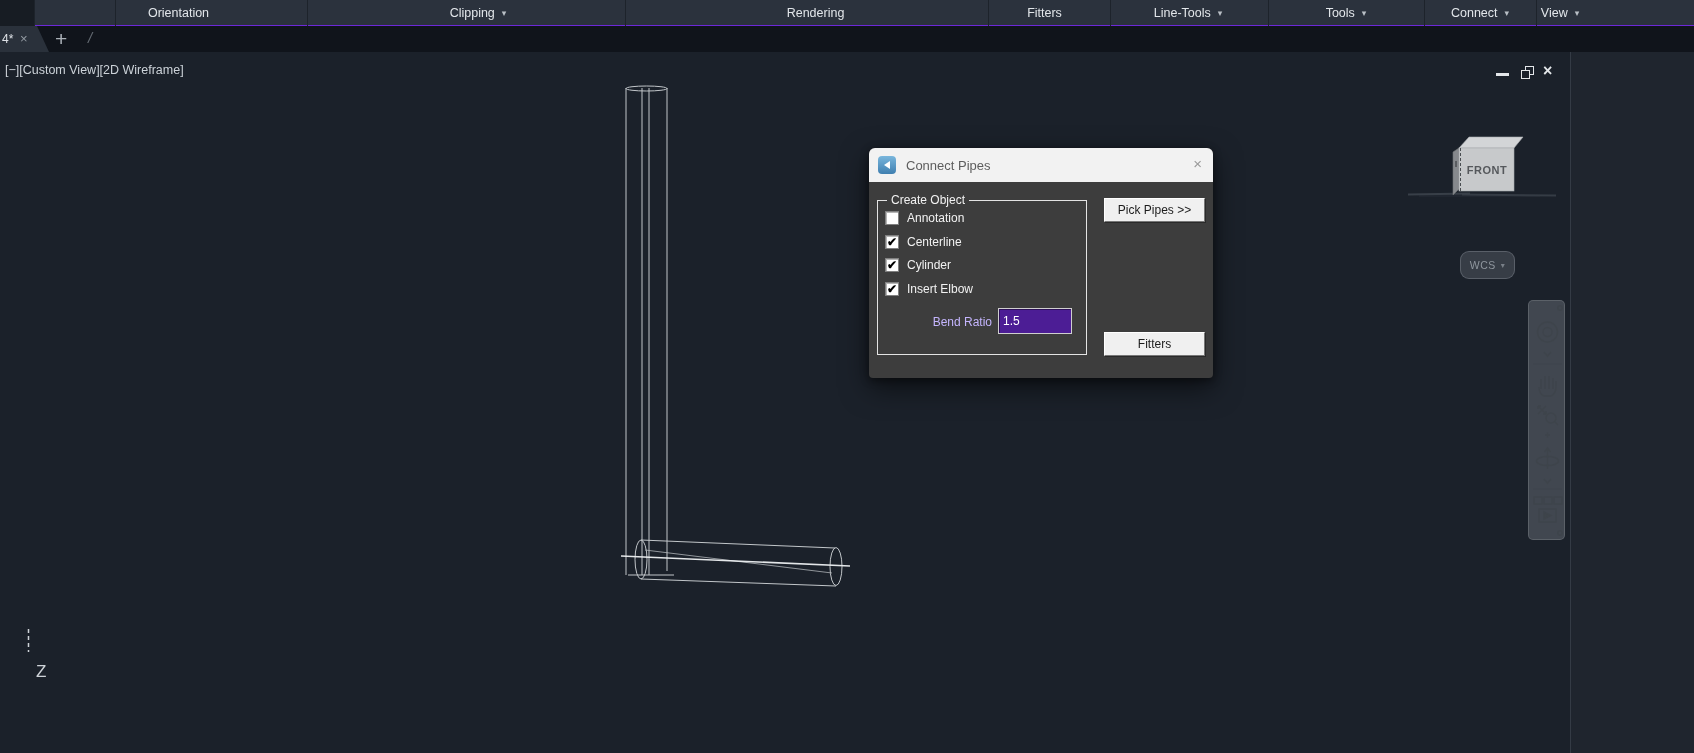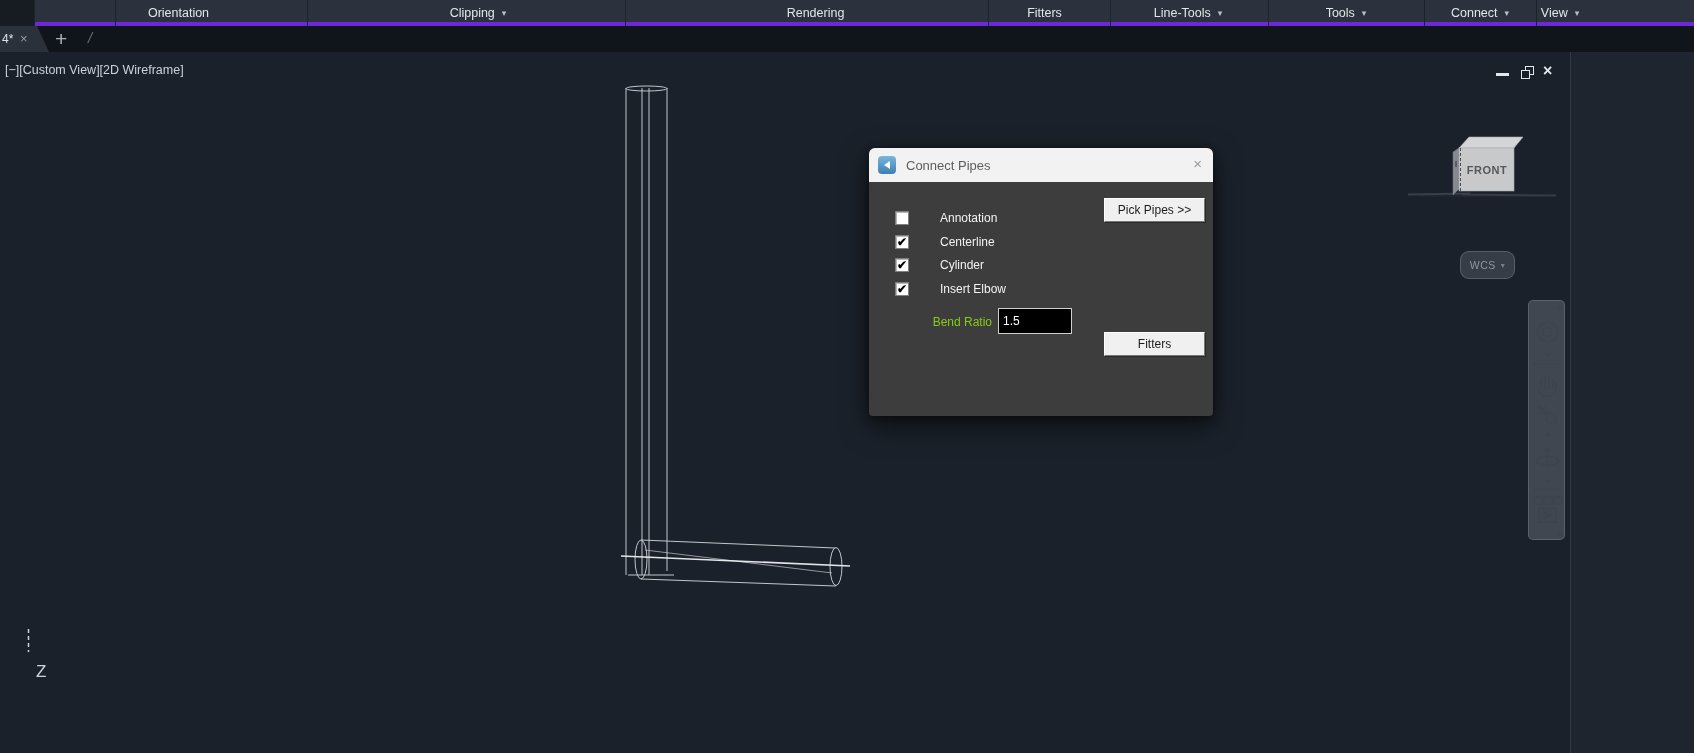--- a/index.html
+++ b/index.html
@@ -1,21 +1,21 @@
 <!DOCTYPE html>
 <html><head>
 <meta charset="utf-8">
 <style>
   * { margin:0; padding:0; box-sizing:border-box; }
   html,body { width:1694px; height:753px; overflow:hidden; background:#1b212a;
               font-family:"Liberation Sans", sans-serif; }
 
   
   #menubar { position:absolute; left:0; top:0; width:1694px; height:26px;
-             background:#2b323d; border-bottom:4px solid #6d28d9; }
+             background:#2b323d; border-bottom:1px solid #6d28d9; }
   .menu-left-block { position:absolute; left:0; top:0; width:35px; height:26px;
              background:#171c23; border-right:1px solid #1d232b; }
   .menu-item { position:absolute; top:0; height:26px; transform:translateX(-50%);
              display:flex; align-items:center; color:#e2e6ea; font-size:12.5px;
              white-space:nowrap; cursor:default; }
   .menu-caret { font-size:9px; color:#b9bfc6; margin-left:7px; }
   .menu-div { position:absolute; top:0; width:1px; height:26px; background:#1d232b; }
 
   
   #tabbar { position:absolute; left:0; top:26px; width:1694px; height:26px;
@@ -59,48 +59,48 @@
 
   
   #navbar { position:absolute; left:1528px; top:248px; width:37px; height:240px;
             border-radius:5px; background:rgba(141,148,155,.34);
             border:1px solid rgba(180,186,192,.22); }
 
   
   #z-label { position:absolute; left:36px; top:610px; color:#ced3d8; font-size:17px; }
 
   
-  #dialog { position:absolute; left:869px; top:96px; width:344px; height:268px;
+  #dialog { position:absolute; left:869px; top:96px; width:344px; height:230px;
             border-radius:6px 6px 4px 4px; background:#3d3d3d;
             box-shadow:0 10px 28px rgba(0,0,0,.55), 0 2px 8px rgba(0,0,0,.45); }
   #dialog-titlebar { position:absolute; left:0; top:0; width:344px; height:34px;
             background:#f2f2f2; border-radius:6px 6px 0 0; display:flex;
             align-items:center; }
   #dialog-icon { width:18px; height:18px; margin-left:9px; border-radius:4px;
             background:linear-gradient(180deg,#79b6dc,#3f7fb0); display:flex;
             align-items:center; justify-content:center; }
   #dialog-icon .chev { width:0; height:0; border-top:4px solid transparent;
             border-bottom:4px solid transparent; border-right:6px solid #fff;
             margin-right:1px; }
   #dialog-title { margin-left:10px; color:#5d5d5d; font-size:13px; }
   #dialog-close { position:absolute; right:11px; top:7px; color:#9a9a9a;
             font-size:15px; }
   #groupbox { position:absolute; left:8px; top:52px; width:210px; height:155px;
             border:1px solid #e4e4e4; }
   #group-title { position:absolute; left:9px; top:-8px; background:#3d3d3d;
             padding:0 4px; color:#f2f2f2; font-size:12px; }
-  .cb-row { position:absolute; left:26px; display:flex; align-items:flex-start;gap:23px; }
+  .cb-row { position:absolute; left:16px; display:flex; align-items:flex-start; }
   .cb-box { width:14px; height:14px; background:#fff; border:1px solid #808080;
             box-shadow:inset 1px 1px 0 #b5b5b5; color:#000; font-size:12px;
             line-height:12px; text-align:center; font-weight:bold; }
   .cb-label { margin-left:8px; color:#f2f2f2; font-size:12px; }
   #bend-label { position:absolute; left:38px; top:167px; width:85px;
-            text-align:right; color:#84cc16; font-size:12px; }
+            text-align:right; color:#c4b5fd; font-size:12px; }
   #bend-input { position:absolute; left:129px; top:160px; width:74px; height:26px;
-            background:#000000; border:1px solid #cfcfcf;
+            background:#4c1d95; border:1px solid #cfcfcf;
             box-shadow:inset 1px 1px 0 rgba(0,0,0,.4); color:#fff; font-size:12px;
             padding-left:4px; font-family:"Liberation Sans",sans-serif; }
   .dlg-btn { position:absolute; left:235px; width:101px; height:24px;
             background:#f0f0f0; border:1px solid #777;
             border-top-color:#fff; border-left-color:#fff;
             box-shadow:1px 1px 0 #2a2a2a; color:#1c1c1c; font-size:12px;
             font-family:"Liberation Sans",sans-serif; text-align:center;
             line-height:22px; }
   #pick-btn { top:50px; }
   #cancel-btn { top:184px; }
@@ -261,20 +261,23 @@
 
   <div id="dialog">
     <div id="dialog-titlebar">
       <div id="dialog-icon">
           <span class="chev"></span>
         </div>
       <span id="dialog-title">Connect Pipes</span>
       <span id="dialog-close">×</span>
     </div>
 
+    <div id="groupbox">
+      <span id="group-title">Create Object</span>
+    </div>
 
     <div class="cb-row" style="top:63px">
       <span class="cb-box"></span>
       <span class="cb-label">Annotation</span>
     </div>
     <div class="cb-row" style="top:87px">
       <span class="cb-box">✔</span>
       <span class="cb-label">Centerline</span>
     </div>
     <div class="cb-row" style="top:110px">

